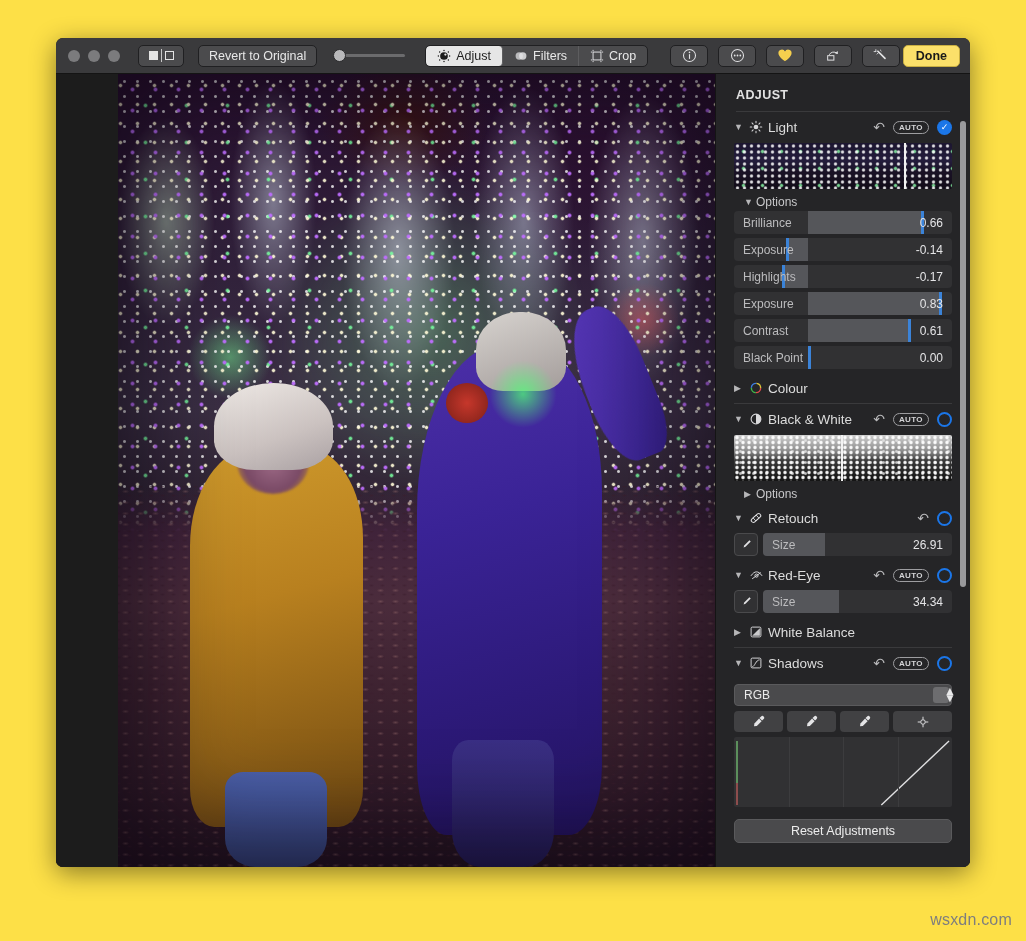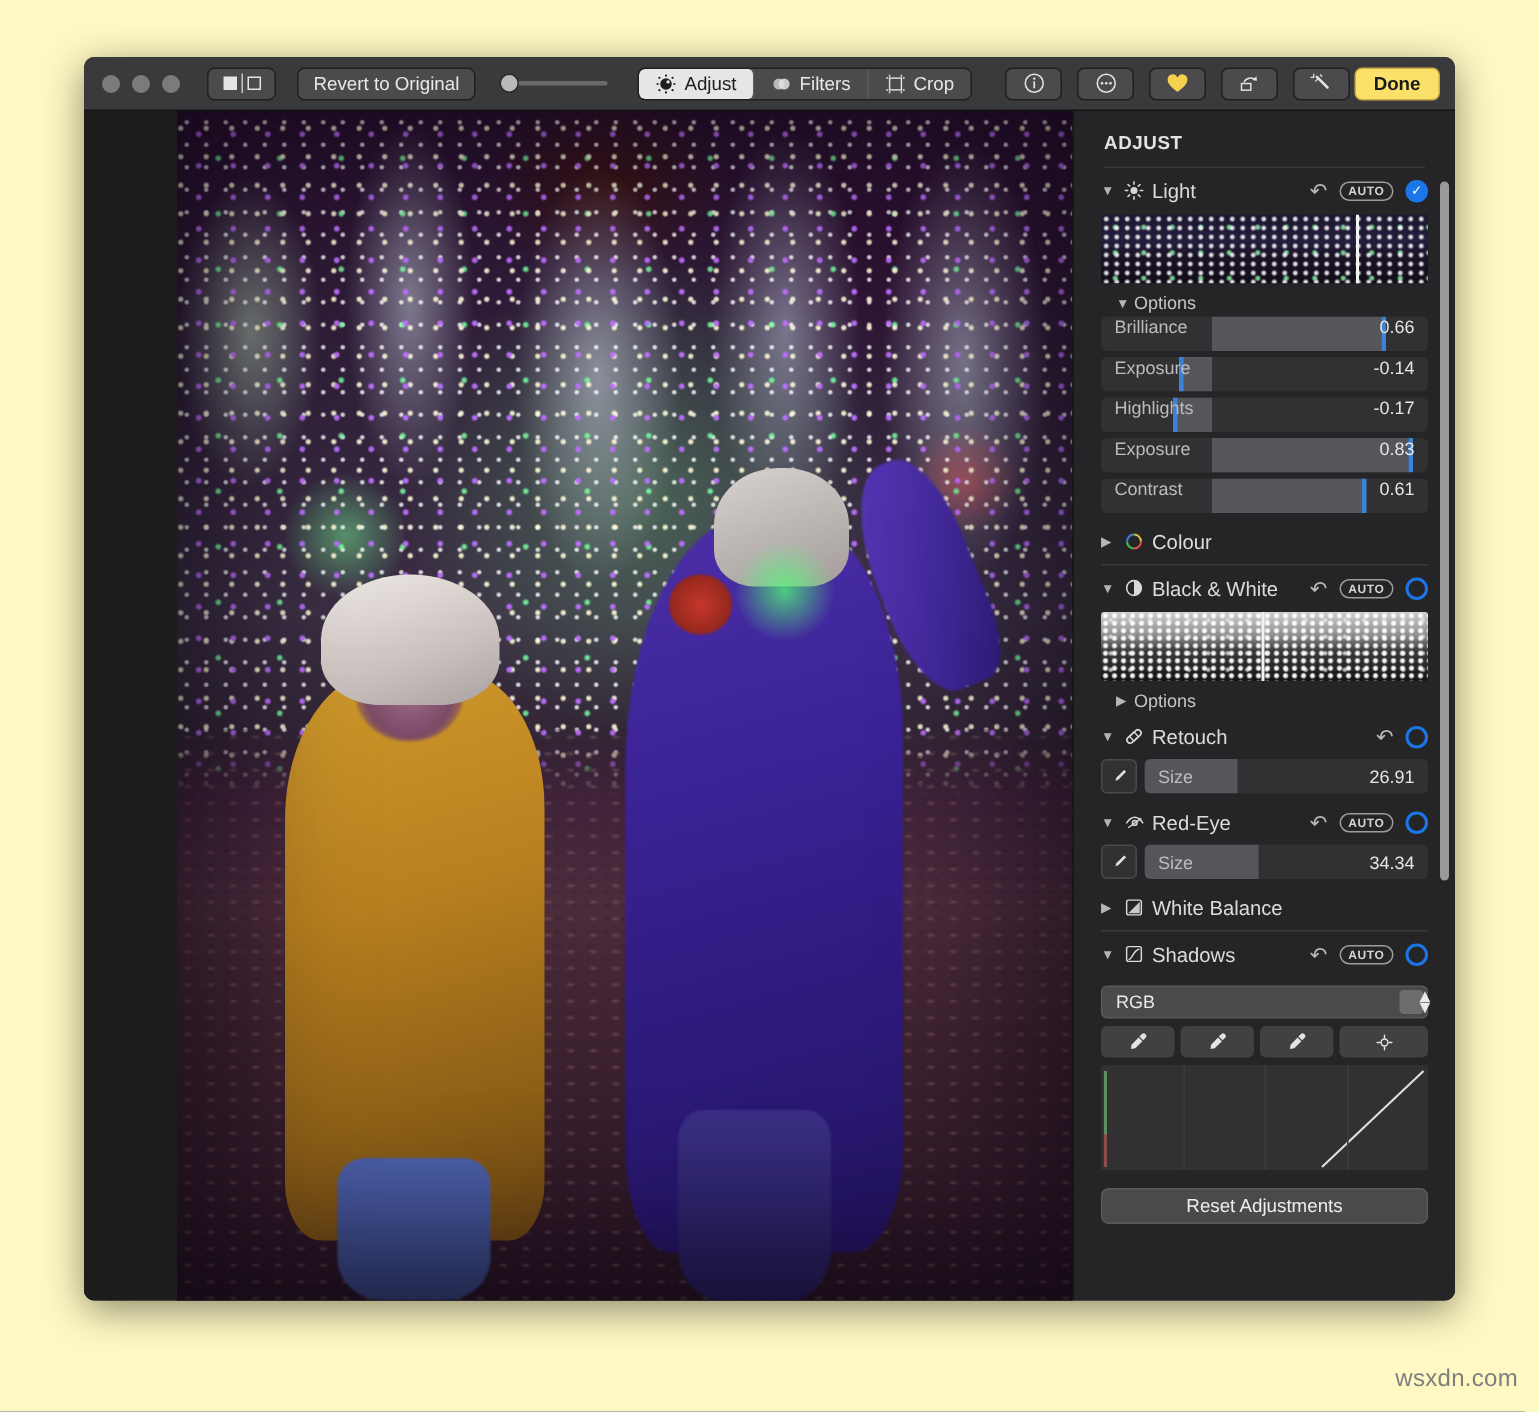--- a/index.html
+++ b/index.html
@@ -3,21 +3,21 @@
 <meta charset="utf-8">
 <title>Photos Editor</title>
 <style>
   * { box-sizing: border-box; margin: 0; padding: 0; }
   html, body {
     width: 1026px; height: 941px;
     background: #c9c9c9;
     font-family: "Liberation Sans", sans-serif;
     overflow: hidden;
   }
-  #root { position: relative; width: 1026px; height: 941px; background: #fef9c3; }
+  #root { position: relative; width: 1026px; height: 941px; background: #fde047; }
 
   
   .window {
     position: absolute; left: 56px; top: 38px;
     width: 914px; height: 829px;
     background: #1e1e1e;
     border-radius: 7px;
     overflow: hidden;
     box-shadow: 0 6px 26px rgba(0,0,0,.45);
   }
@@ -253,21 +253,21 @@
     background-size: 6px 5px, 13px 11px, 100% 100%;
   }
   .ts-mark { position:absolute; top:0; bottom:0; width:2px; background:#f2f2f2; }
 
   .opt-row { display:flex; align-items:center; height:18px; color:#c6c6c8; font-size:12px; padding-left:10px; }
   .opt-row .tri { width: 12px; }
 
   .slider {
     position: relative; height: 23px; margin-bottom: 4px;
     background: #313133; border-radius: 4px; overflow: hidden;
-    display: flex; align-items: flex-start;
+    display: flex; align-items: center;
   }
   .sl-fill { position:absolute; top:0; bottom:0; background:#55565a; }
   .sl-knob { position:absolute; top:0; bottom:0; width:3px; background:#3b83d8; }
   .sl-name { position:relative; z-index:2; color:#bcbcbe; font-size:12px; padding-left:9px; }
   .sl-val { position:relative; z-index:2; margin-left:auto; color:#e4e4e6; font-size:12px; padding-right:9px; }
 
   .tool-row { display:flex; align-items:center; gap:5px; margin-bottom:4px; }
   .brush-btn {
     width: 24px; height: 23px; border-radius: 4px;
     background:#313133; border:1px solid #4a4a4c;
@@ -500,20 +500,25 @@
             <div class="sl-knob" style="left:94%"></div>
             <span class="sl-name">Exposure</span>
             <span class="sl-val">0.83</span>
           </div>
           <div class="slider">
             <div class="sl-fill" style="left:34%;width:46%"></div>
             <div class="sl-knob" style="left:80%"></div>
             <span class="sl-name">Contrast</span>
             <span class="sl-val">0.61</span>
           </div>
+          <div class="slider">
+            <div class="sl-knob" style="left:34%"></div>
+            <span class="sl-name">Black Point</span>
+            <span class="sl-val">0.00</span>
+          </div>
         </div>
 
         <div class="sec">
           <div class="sec-head">
             <span class="tri">▶</span>
             <span class="sec-ico">
               <svg width="14" height="14" viewBox="0 0 16 16">
                 <circle cx="8" cy="8" r="5.3" fill="none" stroke="#e04b4b" stroke-width="1.6" stroke-dasharray="8.3 25"></circle>
                 <circle cx="8" cy="8" r="5.3" fill="none" stroke="#3fb84a" stroke-width="1.6" stroke-dasharray="8.3 25" stroke-dashoffset="-8.3"></circle>
                 <circle cx="8" cy="8" r="5.3" fill="none" stroke="#3d7de0" stroke-width="1.6" stroke-dasharray="8.3 25" stroke-dashoffset="-16.6"></circle>

